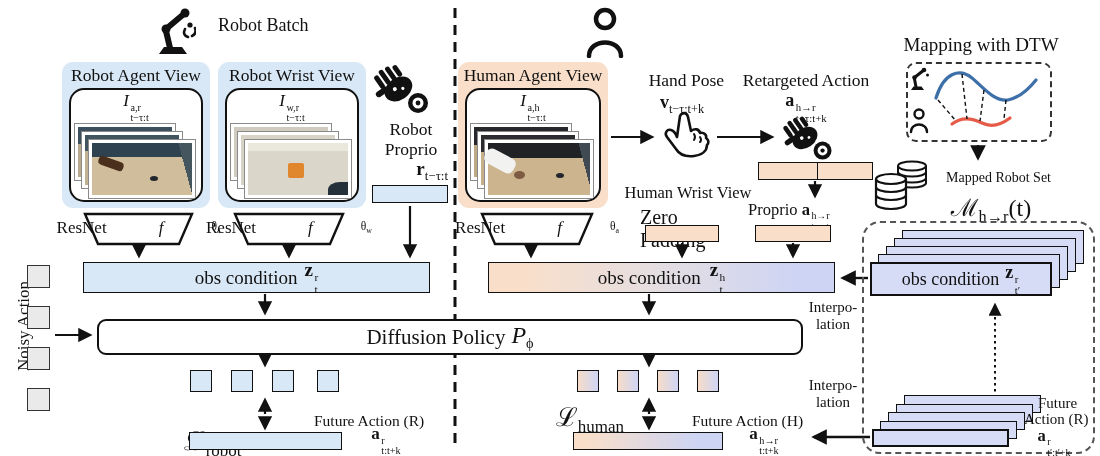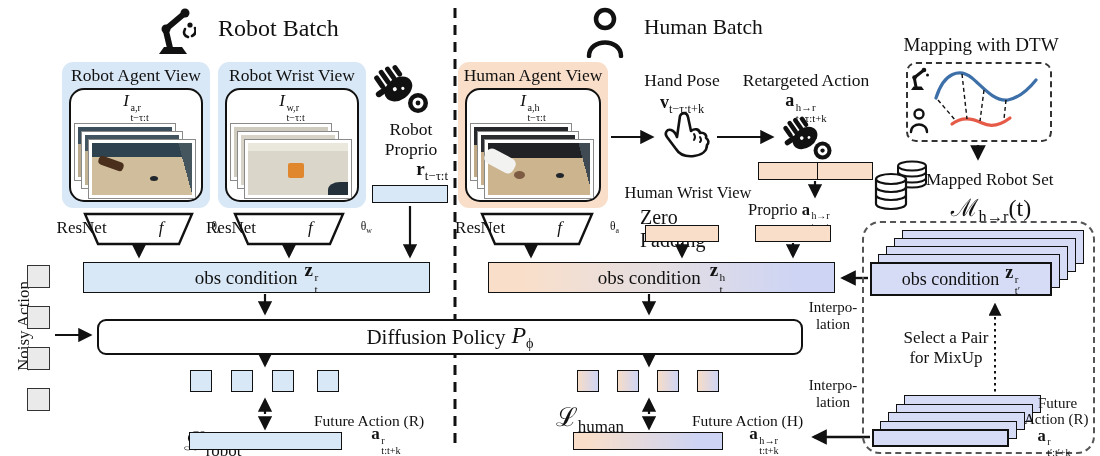--- a/index.html
+++ b/index.html
@@ -63,27 +63,26 @@
   <svg class="abs" style="left:150px;top:2px;" width="46" height="54" viewBox="0 0 46 54">
     <path d="M9,52 h28 l-5,-7 h-18 z" fill="#111"></path>
     <line x1="20" y1="46" x2="16" y2="29" stroke="#111" stroke-width="6" stroke-linecap="round"></line>
     <circle cx="16" cy="27" r="4.5" fill="#111"></circle>
     <line x1="16" y1="27" x2="35" y2="11" stroke="#111" stroke-width="6" stroke-linecap="round"></line>
     <circle cx="35" cy="11" r="4.5" fill="#111"></circle>
     <circle cx="40" cy="23" r="2.6" fill="#111"></circle>
     <path d="M35,27 q-3,6 3,8" stroke="#111" stroke-width="2.6" fill="none" stroke-linecap="round"></path>
     <path d="M45,26 q2,6 -3,8" stroke="#111" stroke-width="2.6" fill="none" stroke-linecap="round"></path>
   </svg>
-  <div class="txt" style="left:218px;top:15px;font-size:24px;">Robot Batch</div>
+  <div class="txt" style="left:218px;top:15px;font-size:18px;">Robot Batch</div>
 
   <svg class="abs" style="left:584px;top:6px;" width="42" height="52" viewBox="0 0 42 52">
     <circle cx="21" cy="13" r="9" fill="none" stroke="#111" stroke-width="4.5"></circle>
     <path d="M5,50 C5,32 37,32 37,50" fill="none" stroke="#111" stroke-width="4.5" stroke-linecap="round"></path>
   </svg>
-  <div class="txt" style="left:644px;top:15px;font-size:21.5px;">Human Batch</div>
 
   <div class="card" style="left:62px;top:62px;width:148px;height:146px;background:#d9e8f6;">
     <div class="card-title">Robot Agent View</div>
     <div class="inner" style="left:7px;top:26px;width:134px;height:114px;">
       <div class="imath math"><i>I</i><span class="ss">
             <span>a,r</span>
             <span>t−τ:t</span>
           </span></div>
       <div class="frame" style="left:4px;top:34px;width:100px;height:56px;background:linear-gradient(180deg,#3c4f5c 0 34%,#b9aa8d 34%);"></div>
       <div class="frame" style="left:11px;top:42px;width:100px;height:56px;background:linear-gradient(180deg,#42545f 0 32%,#c2b294 32%);"></div>
@@ -189,21 +188,21 @@
       <div class="frame" style="left:4px;top:34px;width:100px;height:56px;background:linear-gradient(180deg,#26282b 0 36%,#bfa884 36%);"></div>
       <div class="frame" style="left:11px;top:42px;width:100px;height:56px;background:linear-gradient(180deg,#2a2c2f 0 33%,#c7af8b 33%);"></div>
       <div class="frame" style="left:18px;top:50px;width:108px;height:58px;background:linear-gradient(255deg,#3f4a52 0 10%,rgba(0,0,0,0) 10%),linear-gradient(180deg,#202225 0 28%,#ccb48f 28%);">
         <div class="abs" style="left:-4px;top:10px;width:32px;height:16px;background:#f2f2f0;border-radius:6px;transform:rotate(28deg);"></div>
         <div class="abs" style="left:26px;top:28px;width:11px;height:8px;background:#7d5b43;border-radius:50%;"></div>
         <div class="abs" style="left:68px;top:30px;width:8px;height:5px;background:#20262b;border-radius:50%;"></div>
       </div>
     </div>
   </div>
 
-  <div class="txt" style="left:640px;top:70px;width:84px;text-align:center;font-size:17.5px;">Hand Pose</div>
+  <div class="txt" style="left:640px;top:70px;width:84px;text-align:right;font-size:17.5px;">Hand Pose</div>
   <div class="txt math" style="left:634px;top:92px;width:96px;text-align:center;font-size:18px;"><span class="mb">v</span><sub>t−τ:t+k</sub></div>
   <svg class="abs" style="left:656px;top:110px;" width="56" height="50" viewBox="0 0 56 50">
     <path d="M24,6 C26,2 31,2 32,7 L35,21 C39,18 43,19 44,23 C48,22 51,25 50,28 C53,30 53,33 51,35 C51,41 46,45 38,46 C29,47 23,44 20,39 L11,27 C8,23 11,19 15,20 C18,21 20,24 21,27 Z" fill="#fff" stroke="#111" stroke-width="2.6" stroke-linejoin="round"></path>
     <path d="M38,24 q2,3 0,6 M44,27 q2,3 0,5" fill="none" stroke="#111" stroke-width="2" stroke-linecap="round"></path>
   </svg>
 
   <div class="txt" style="left:730px;top:70px;width:152px;text-align:center;font-size:17.5px;">Retargeted Action</div>
   <div class="txt math" style="left:752px;top:90px;width:108px;text-align:center;font-size:18px;"><span class="mb">a</span><span class="ss">
         <span>h→r</span>
         <span>t−τ:t+k</span>
@@ -295,21 +294,21 @@
       <path d="M24,8 v17 a14,4.5 0 0 0 28,0 v-17"></path>
       <path d="M24,14 a14,4.5 0 0 0 28,0 M24,20 a14,4.5 0 0 0 28,0"></path>
       <ellipse cx="38" cy="8" rx="14" ry="4.5"></ellipse>
     </g>
     <g fill="#fff" stroke="#111" stroke-width="2.2">
       <path d="M2,21 v25 a15,5 0 0 0 30,0 v-25"></path>
       <path d="M2,29 a15,5 0 0 0 30,0 M2,37 a15,5 0 0 0 30,0"></path>
       <ellipse cx="17" cy="21" rx="15" ry="5"></ellipse>
     </g>
   </svg>
-  <div class="txt" style="left:926px;top:170px;font-size:17px;">Mapped Robot Set</div>
+  <div class="txt" style="left:926px;top:170px;font-size:14px;padding-left:20px;">Mapped Robot Set</div>
   <div class="txt math" style="left:916px;top:190px;width:150px;text-align:center;font-size:24px;"><span>ℳ</span><sub>h→r</sub><span>(t)</span></div>
 
   <div class="abs" style="left:862px;top:221px;width:233px;height:233px;border:2px dashed #555;border-radius:18px;"></div>
 
   <div class="stackbar" style="left:902px;top:230px;width:182px;height:34px;"></div>
   <div class="stackbar" style="left:894px;top:238px;width:182px;height:34px;"></div>
   <div class="stackbar" style="left:886px;top:246px;width:182px;height:34px;"></div>
   <div class="stackbar" style="left:878px;top:254px;width:182px;height:34px;"></div>
   <div class="stackbar ctr" style="left:870px;top:262px;width:182px;height:34px;border-width:2.6px;gap:6px;font-size:18px;">
     <span>obs condition</span>
@@ -321,24 +320,20 @@
 
   <div class="txt" style="left:804px;top:299px;width:58px;text-align:center;font-size:15px;line-height:1.1;">
     <div>Interpo-</div>
     <div>lation</div>
   </div>
   <div class="txt" style="left:804px;top:377px;width:58px;text-align:center;font-size:15px;line-height:1.1;">
     <div>Interpo-</div>
     <div>lation</div>
   </div>
 
-  <div class="txt" style="left:892px;top:328px;width:108px;text-align:center;font-size:17px;line-height:1.15;">
-    <div>Select a Pair</div>
-    <div>for MixUp</div>
-  </div>
 
   <div class="stackbar" style="left:904px;top:395px;width:137px;height:18px;"></div>
   <div class="stackbar" style="left:896px;top:404px;width:137px;height:18px;"></div>
   <div class="stackbar" style="left:888px;top:412px;width:137px;height:18px;"></div>
   <div class="stackbar" style="left:880px;top:421px;width:137px;height:18px;"></div>
   <div class="stackbar" style="left:872px;top:429px;width:137px;height:18px;border-width:2.6px;"></div>
   <div class="txt" style="left:1038px;top:395px;font-size:15px;">Future</div>
   <div class="txt" style="left:1024px;top:411px;font-size:15px;">Action (R)</div>
   <div class="txt math" style="left:1014px;top:426px;width:80px;text-align:center;font-size:16.5px;"><span class="mb">a</span><span class="ss">
         <span>r</span>

